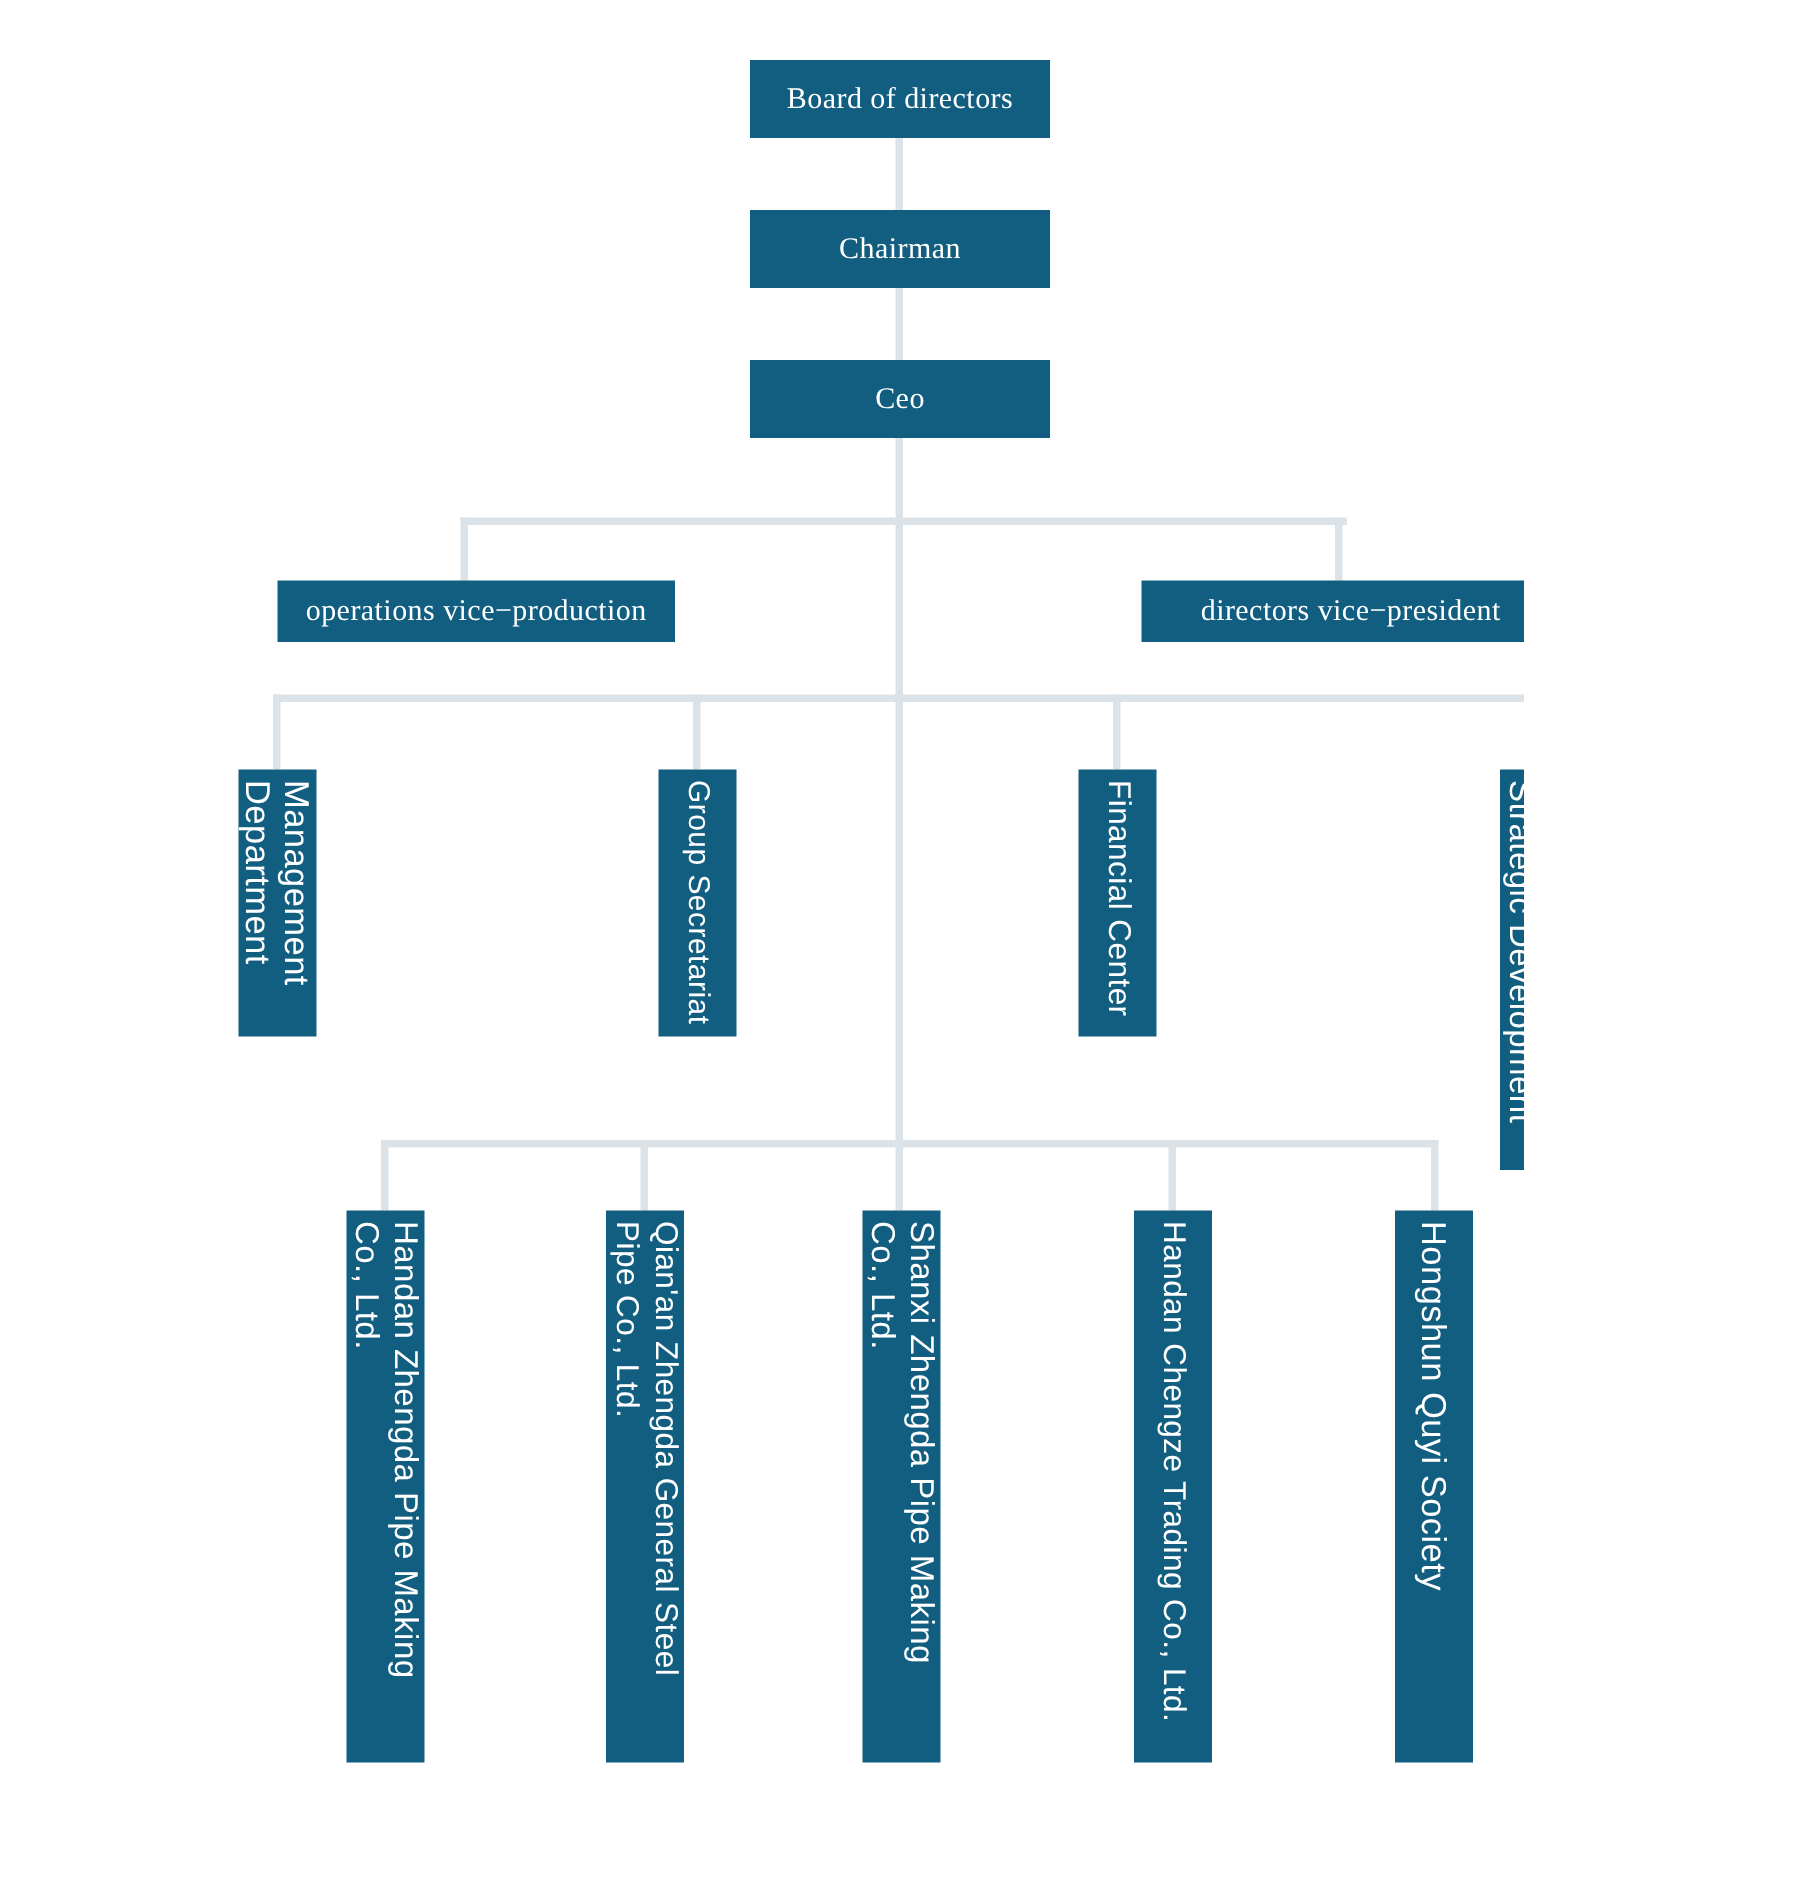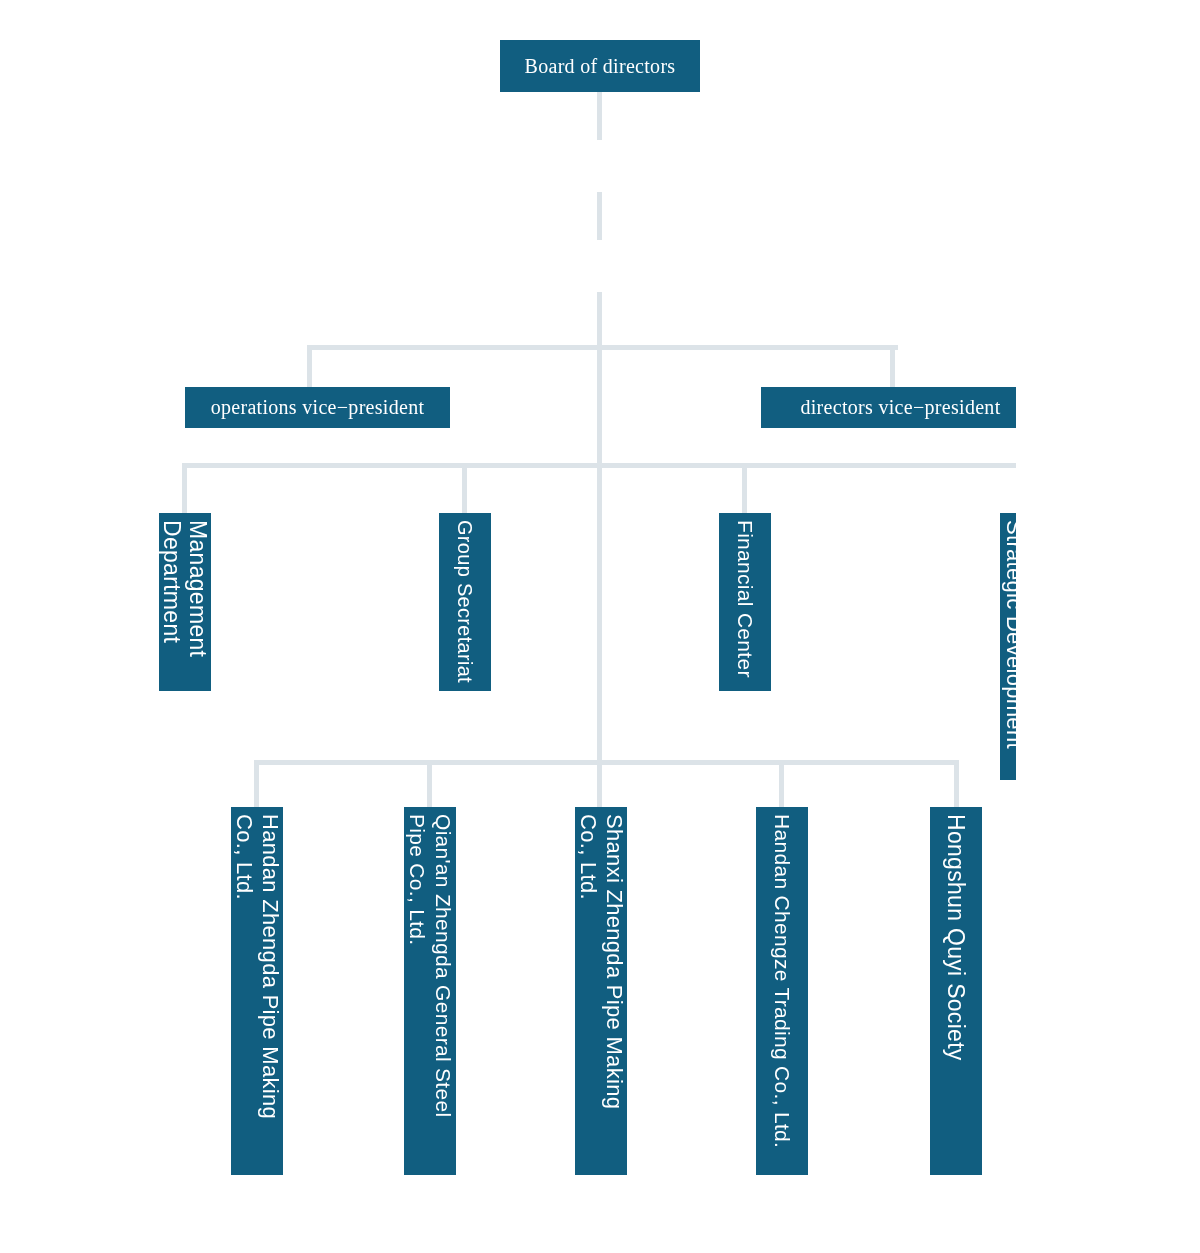--- a/index.html
+++ b/index.html
@@ -78,23 +78,29 @@
 
   <div class="edge" style="left:254px;top:760px;width:705px;height:5px"></div>
   <div class="edge" style="left:254px;top:760px;width:5px;height:47px"></div>
   <div class="edge" style="left:427px;top:760px;width:5px;height:47px"></div>
   <div class="edge" style="left:779px;top:760px;width:5px;height:47px"></div>
   <div class="edge" style="left:954px;top:760px;width:5px;height:47px"></div>
 
   <div class="hnode" style="left:500px;top:40px;width:200px;height:52px">
     <span>Board of directors</span>
   </div>
+  <div class="hnode" style="left:500px;top:140px;width:200px;height:52px">
+    <span>Chairman</span>
+  </div>
+  <div class="hnode" style="left:500px;top:240px;width:200px;height:52px">
+    <span>Ceo</span>
+  </div>
 
   <div class="hnode" style="left:185px;top:387px;width:265px;height:41px">
-    <span>operations vice−president</span>
+    <span>operations vice−production</span>
   </div>
   <div class="hnode" style="left:761px;top:387px;width:279px;height:41px">
     <span>directors vice−president</span>
   </div>
 
   <div class="vnode" style="left:159px;top:513px;width:52px;height:178px">
     <span class="vtext fs23">Management
 Department</span>
   </div>
   <div class="vnode" style="left:439px;top:513px;width:52px;height:178px">

